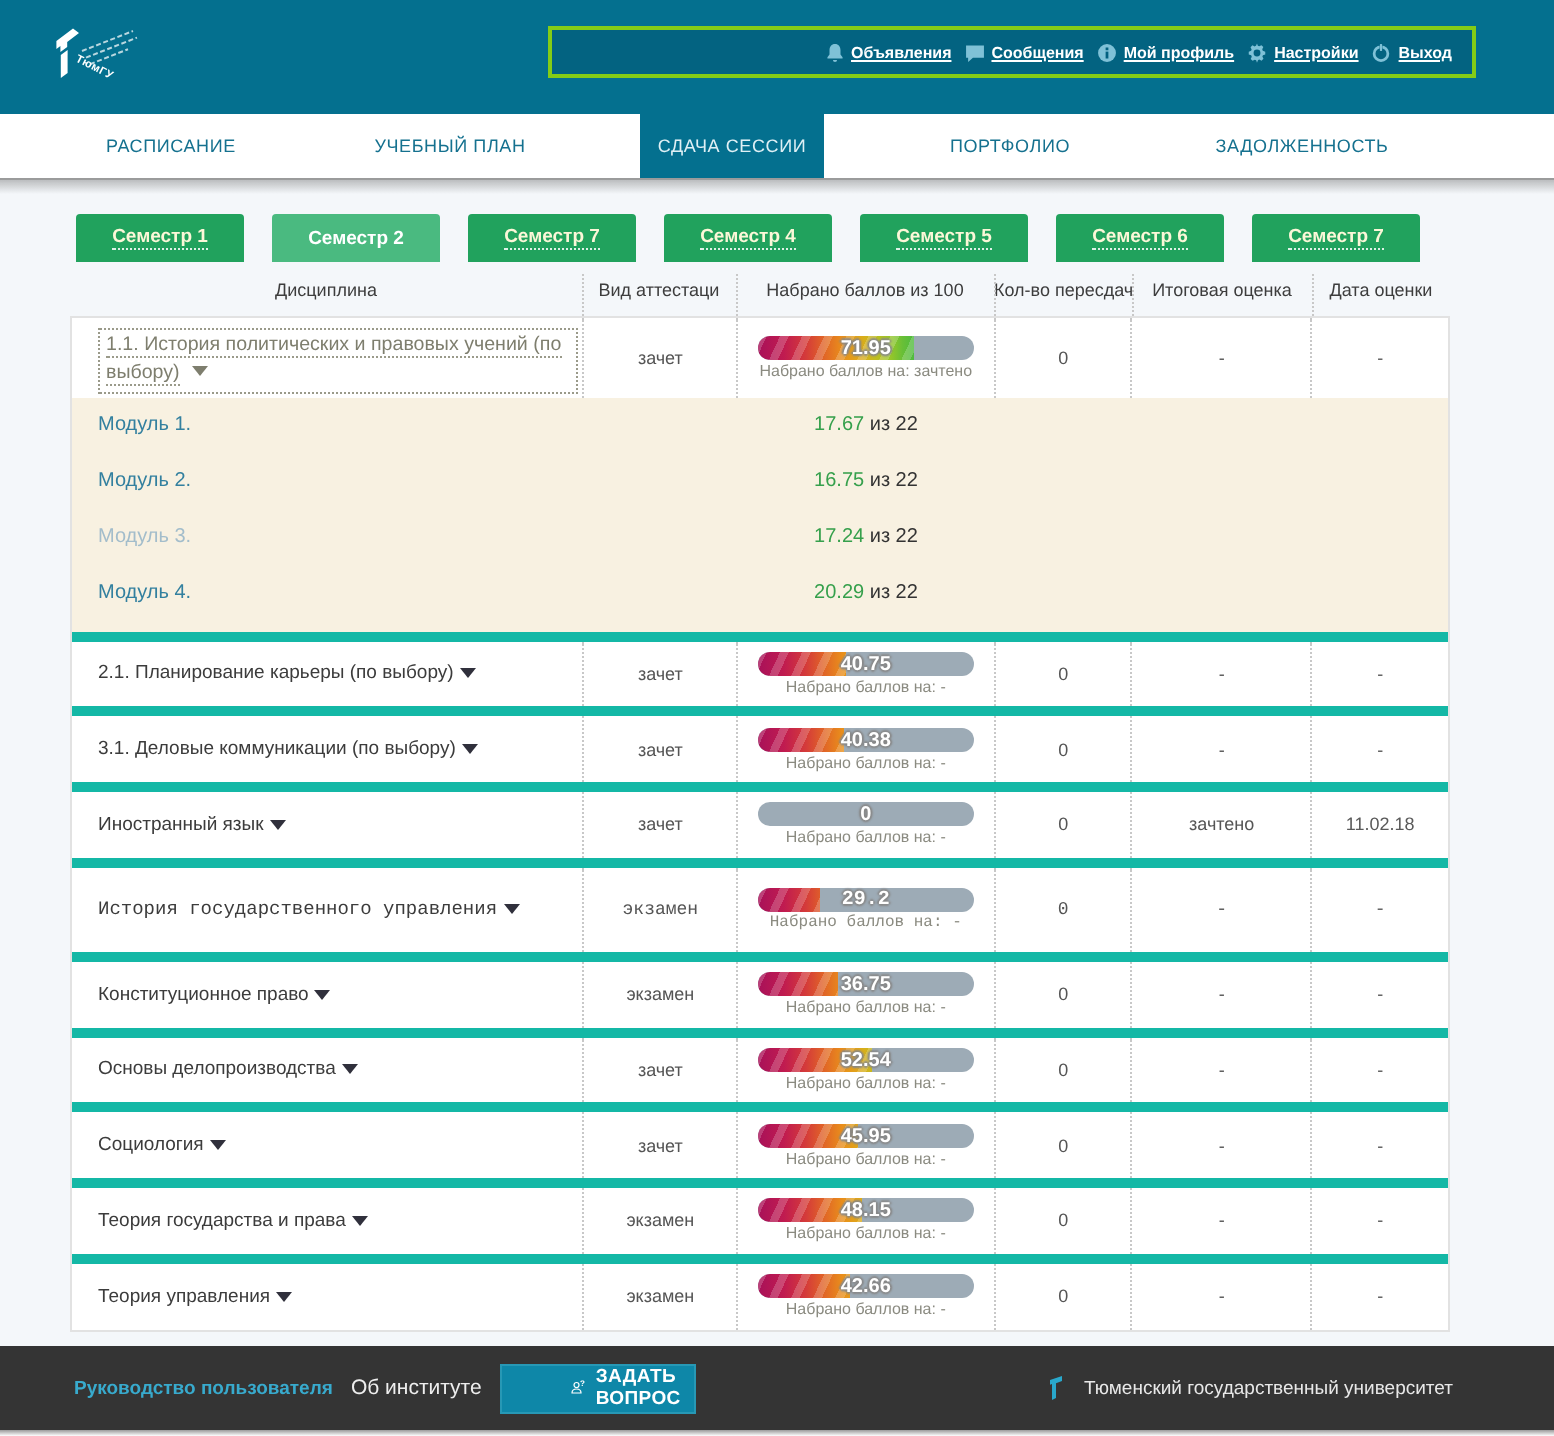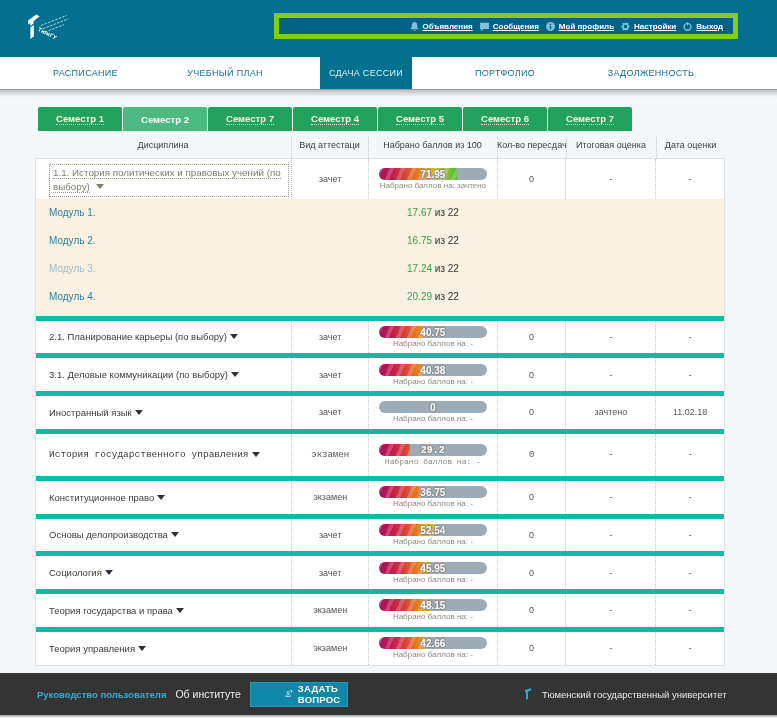--- a/index.html
+++ b/index.html
@@ -3,37 +3,37 @@
 <meta charset="utf-8">
 <style>
   * { margin:0; padding:0; box-sizing:border-box; }
   html,body { width:777px; height:718px; overflow:hidden; }
   body { font-family:"Liberation Sans", sans-serif; background:#f4f7fa; position:relative; }
   .abs { position:absolute; }
 
   
   #header { position:absolute; left:0; top:0; width:777px; height:57px; background:#04708f; }
   #linkbox { position:absolute; left:274px; top:13px; width:464px; height:26px;
-             background:#036381; border:5px solid #84cc16;
+             background:#036381; border:2px solid #84cc16;
              display:flex; align-items:center; justify-content:flex-end; gap:6px; padding-right:10px; }
   .hlink { display:flex; align-items:center; gap:3px; }
   .hlink .ic { width:11px; height:11px; display:block; }
   .hlink span { color:#fff; font-size:8px; font-weight:bold; text-decoration:underline; }
 
   
   #nav { position:absolute; left:0; top:57px; width:777px; height:32px; background:#fff; }
   .navitem { position:absolute; top:0; height:32px; line-height:32px; text-align:center;
              color:#15718f; font-size:9px; letter-spacing:0.3px; font-weight:normal; }
   #nav .active { background:#04708f; color:#dff0f5; }
   #navshadow { position:absolute; left:0; top:89px; width:777px; height:8px;
                border-top:1px solid rgba(125,125,125,0.75);
                background:linear-gradient(to bottom, rgba(110,110,110,0.42), rgba(140,140,140,0)); }
 
   
-  #tabs { position:absolute; left:38px; top:107px; display:flex; gap:1px; }
+  #tabs { position:absolute; left:38px; top:107px; display:flex; gap:14px; }
   .tab { width:84px; height:24px; background:#21a25d; color:#fbf7d8; font-size:9.5px; font-weight:bold;
          display:flex; align-items:center; justify-content:center; border-radius:2px 2px 0 0; }
   .tab span { border-bottom:1px dotted rgba(255,255,255,0.85); padding-bottom:0px; }
   .tab.on { background:#4aba80; color:#fff; }
   .tab.on span { border-bottom:none; }
 
   
   .thead { position:absolute; top:135px; height:21px; line-height:21px; text-align:center;
            font-size:9px; font-weight:normal; color:#3d3d3d; white-space:nowrap; }
   .vsep { position:absolute; top:137px; height:21px; width:0; border-left:1px dotted #c8c8c8; }

